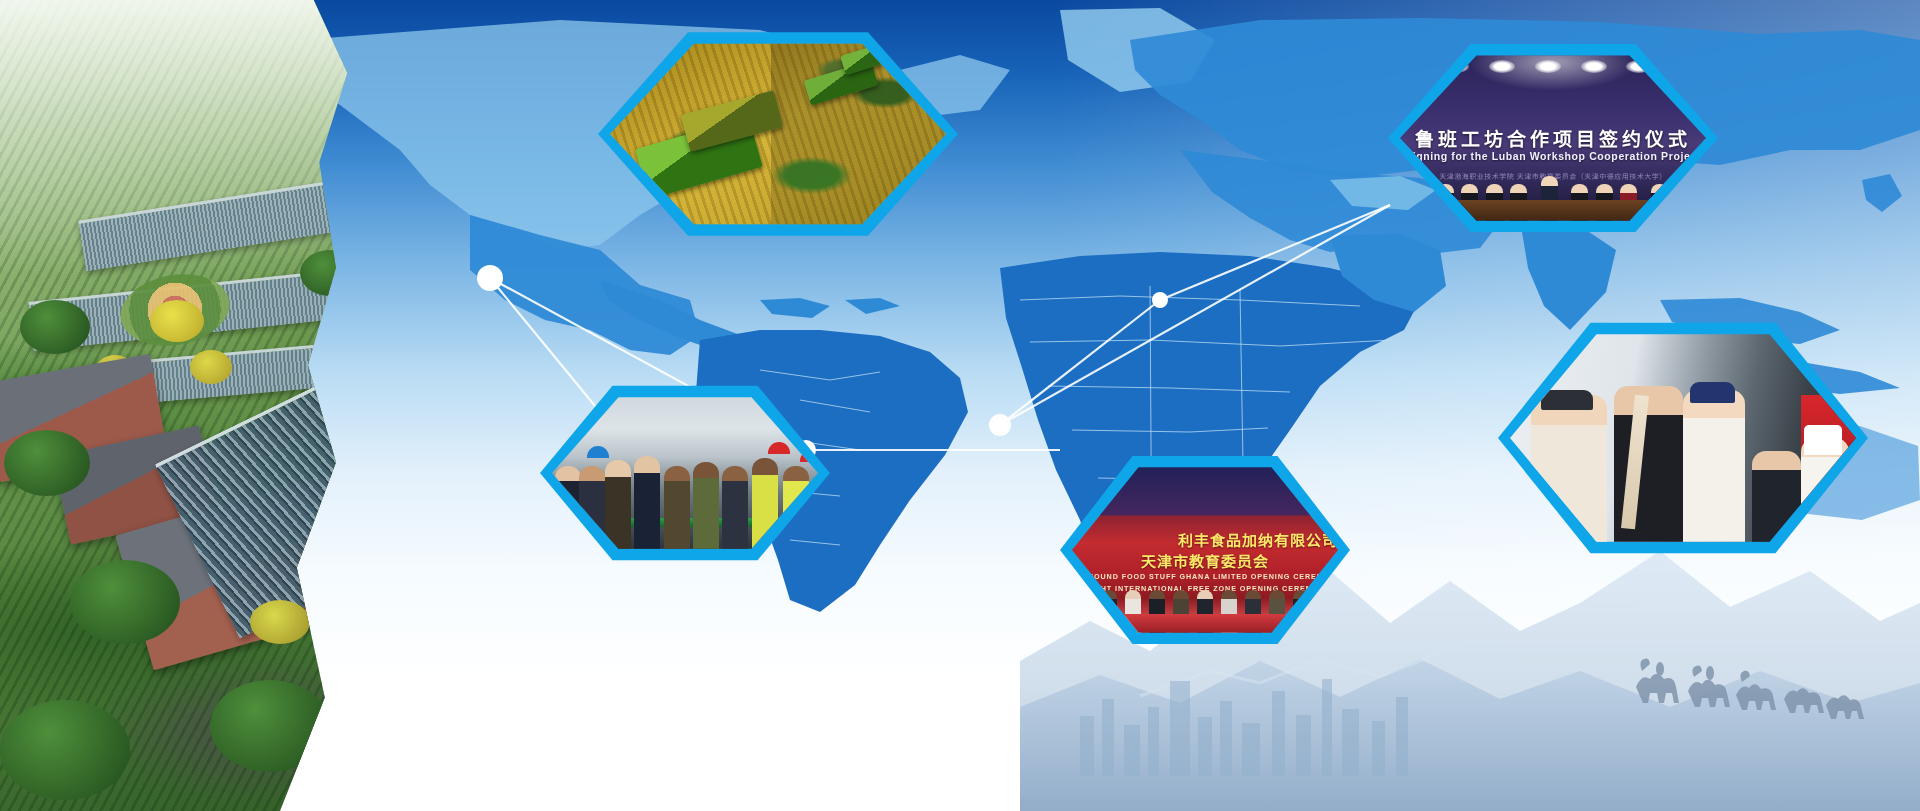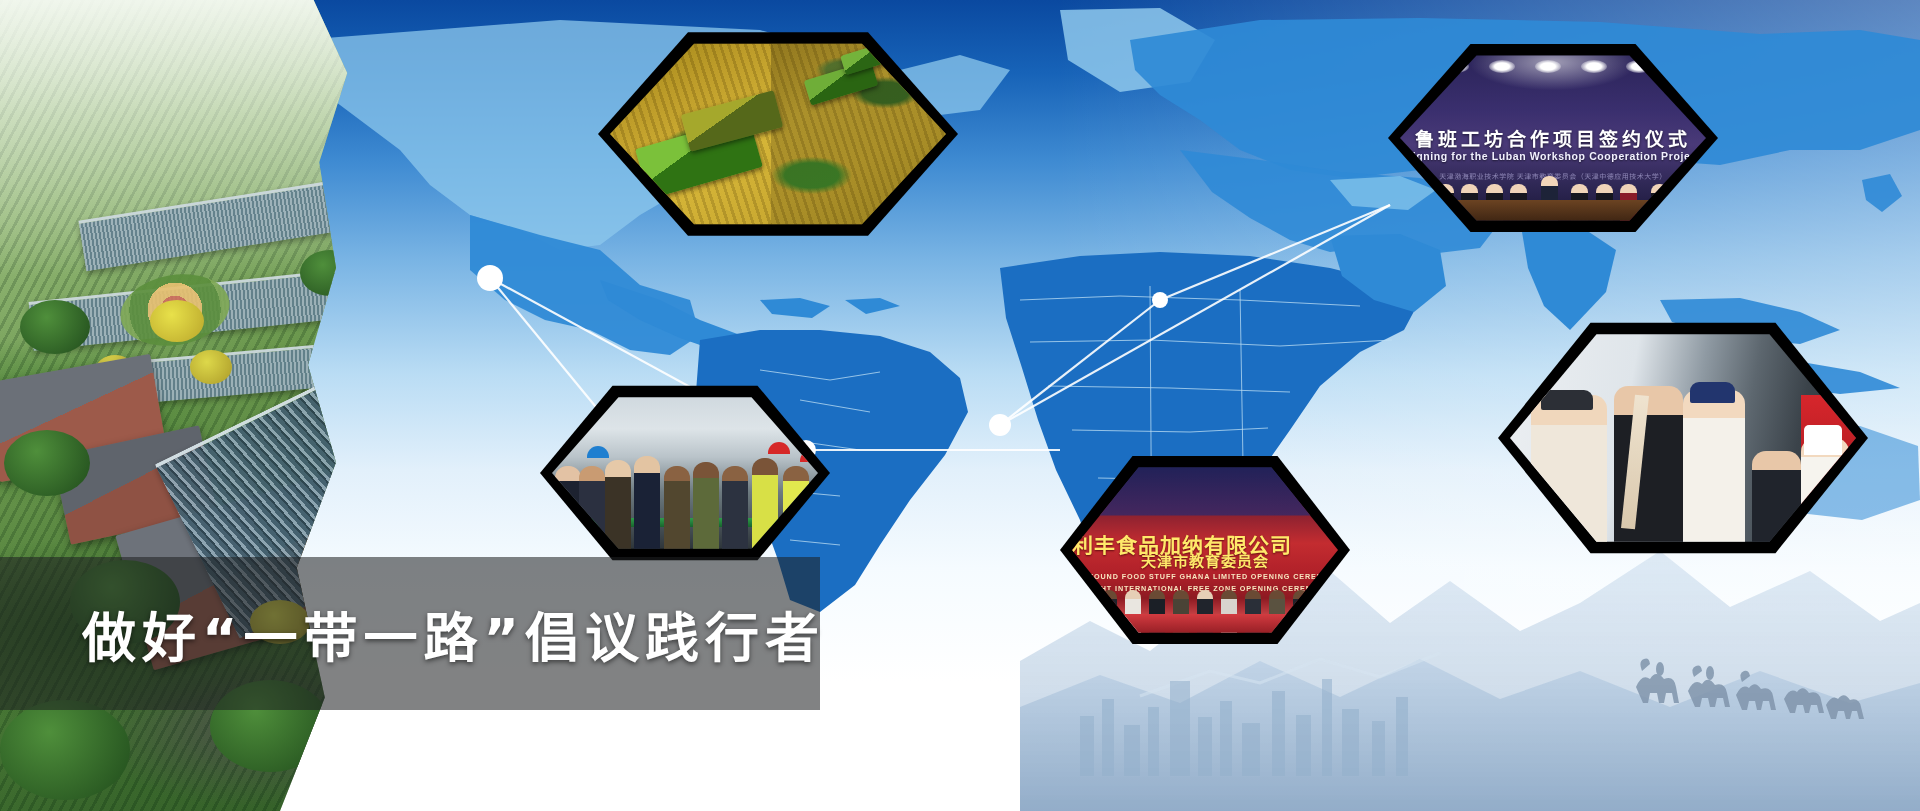--- a/index.html
+++ b/index.html
@@ -114,21 +114,21 @@
 
   
   .net{position:absolute;inset:0;pointer-events:none;}
   .net svg{width:100%;height:100%;display:block;}
 
   
   .hex{
     position:absolute;
     -webkit-clip-path:polygon(25% 2%,75% 2%,100% 50%,75% 98%,25% 98%,0 50%);
             clip-path:polygon(25% 2%,75% 2%,100% 50%,75% 98%,25% 98%,0 50%);
-    background:#000000;
+    background:#0ea5e9;
     filter:drop-shadow(0 6px 14px rgba(10,45,90,.30));
   }
   .hex .inner{
     position:absolute;inset:0;
     -webkit-clip-path:polygon(25% 2%,75% 2%,100% 50%,75% 98%,25% 98%,0 50%);
             clip-path:polygon(25% 2%,75% 2%,100% 50%,75% 98%,25% 98%,0 50%);
     overflow:hidden;
   }
   .hex .pad{position:absolute;inset:12px;
     -webkit-clip-path:polygon(25% 2%,75% 2%,100% 50%,75% 98%,25% 98%,0 50%);
@@ -210,22 +210,22 @@
     position:absolute;inset:0;
     background:
       linear-gradient(180deg,#2a2c64 0%,#3b2b60 16%,#8e2230 30%,#c32c30 46%,#b02029 64%,#8d1a22 78%,#d24a4c 90%,#b0272f 100%);
   }
   .ph-ghana .canopy{
     position:absolute;top:0;left:0;width:100%;height:30%;
     background:linear-gradient(180deg,#1f2158,#45275e);
     -webkit-clip-path:polygon(0 100%,16% 8%,50% 0,84% 8%,100% 100%);
             clip-path:polygon(0 100%,16% 8%,50% 0,84% 8%,100% 100%);
   }
-  .ghana-l1{position:absolute;left:0;right:0;top:38%;text-align:left;color:#ffe96a;
-    font-size:21px;font-weight:700;letter-spacing:1px;white-space:nowrap;
+  .ghana-l1{position:absolute;left:0;right:0;top:38%;text-align:right;color:#ffe96a;
+    font-size:15px;font-weight:700;letter-spacing:1px;white-space:nowrap;
     text-shadow:0 1px 2px rgba(60,0,0,.7);}
   .ghana-l2{position:absolute;left:0;right:0;top:50%;text-align:center;color:#ffe96a;
     font-size:15px;font-weight:700;letter-spacing:1px;white-space:nowrap;
     text-shadow:0 1px 2px rgba(60,0,0,.7);}
   .ghana-e1{position:absolute;left:0;right:0;top:63%;text-align:center;color:#f8e6c0;
     font-size:7.2px;font-weight:700;letter-spacing:.9px;white-space:nowrap;}
   .ghana-e2{position:absolute;left:0;right:0;top:69.5%;text-align:center;color:#f8e6c0;
     font-size:7.2px;font-weight:700;letter-spacing:.9px;white-space:nowrap;}
   .ghana-crowd{position:absolute;bottom:0;left:0;width:100%;height:30%;}
   .ghana-crowd i{position:absolute;bottom:0;width:16px;height:46px;border-radius:8px 8px 2px 2px;}
@@ -534,17 +534,14 @@
           <div class="chef-fig" style="left:84%;bottom:0;width:14%;height:50%;
                background:linear-gradient(180deg,#f2d9bf 0 18%,#f6f4ee 18% 100%);"></div>
           <div class="chef-hat" style="left:85%;top:44%;width:11%;height:14%;background:#ffffff;border-radius:5px 5px 0 0;"></div>
           <div style="position:absolute;left:34%;top:30%;width:4%;height:62%;
                background:linear-gradient(180deg,#efe3cf,#d9c8ad);transform:rotate(6deg);"></div>
         </div>
       </div>
     </div>
   </div>
 
-  <div id="headline-banner">
-    <div id="headline-text">做好“一带一路”倡议践行者</div>
-  </div>
 
 </div>
 
 </body></html>

